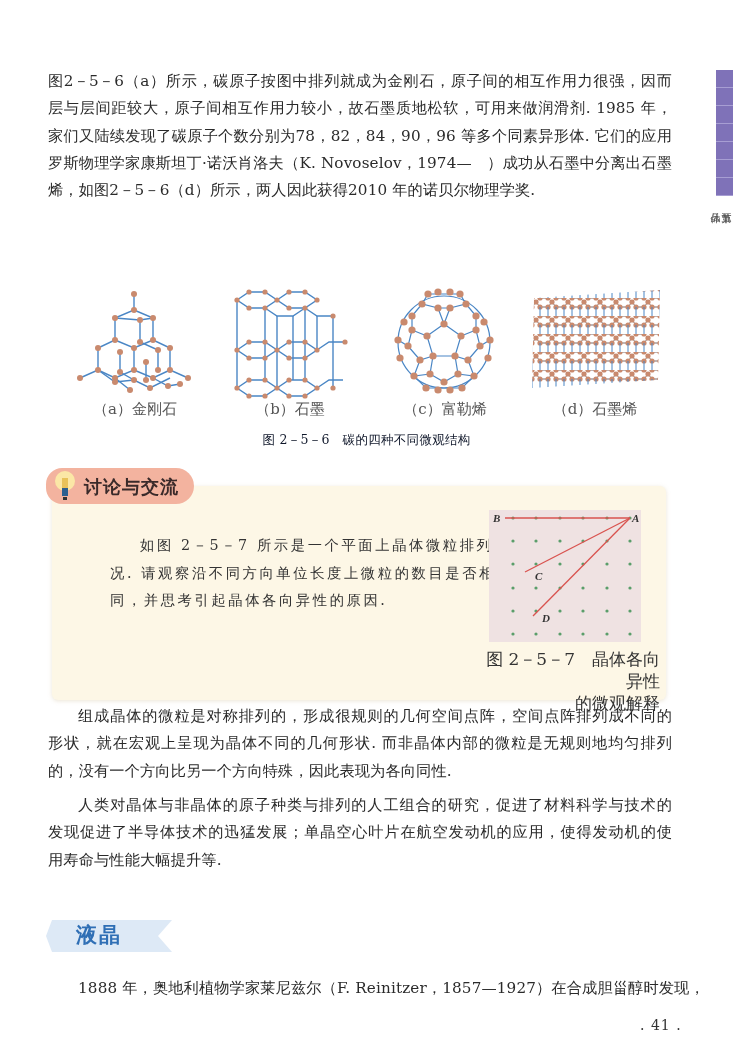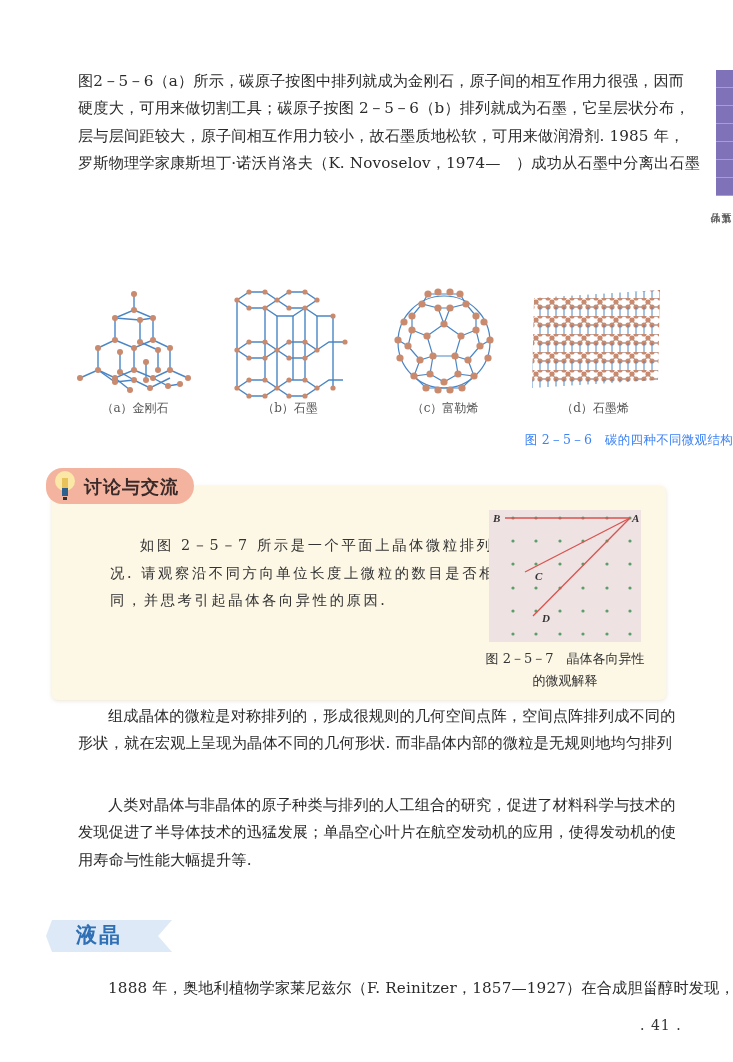--- a/index.html
+++ b/index.html
@@ -4,21 +4,21 @@
 <style>
   html, body { margin: 0; padding: 0; }
   body {
     width: 733px; height: 1062px; background: #ffffff; position: relative; overflow: hidden;
     font-family: "DejaVu Serif", "Liberation Serif", serif; color: #2a2a2a;
   }
   .para {
     position: absolute; left: 48px; width: 624px; font-size: 15.2px; line-height: 27.3px;
     text-align: justify; text-align-last: justify; letter-spacing: 0.15px;
   }
-  .para .line { display: block; white-space: nowrap; margin-left: 30px; }
+  .para .line { display: block; white-space: nowrap; }
   .para .line.last { text-align-last: left; }
   .indent { padding-left: 30px; }
 
   
   .side-tab {
     position: absolute; left: 716px; top: 70px; width: 17px; height: 126px;
     background: #7f72b8;
     background-image: repeating-linear-gradient(to bottom, #7f72b8 0 17px, #a79ed3 17px 18px);
   }
   .side-label {
@@ -28,25 +28,25 @@
   }
   .side-label span { display: block; }
   .side-label .gap { height: 10px; }
 
   
   .fig-row { position: absolute; left: 60px; top: 280px; width: 620px; height: 140px; }
   .fig-cell { position: absolute; top: 0; width: 150px; height: 140px; }
   .fig-cell svg { position: absolute; left: 0; top: 0; }
   .fig-cap {
     position: absolute; top: 120px; width: 150px; text-align: center;
-    font-size: 12px; color: #555;
+    font-size: 15px; color: #555;
   }
   .fig-title {
-    position: absolute; left: 0; width: 733px; top: 432px; text-align: right;
-    font-size: 12.5px; color: #3b82f6; letter-spacing: 0.3px;
+    position: absolute; left: 0; width: 733px; top: 432px; text-align: center;
+    font-size: 12.5px; color: #0f172a; letter-spacing: 0.3px;
   }
 
   
   .disc-box {
     position: absolute; left: 52px; top: 486px; width: 614px; height: 214px;
     background: #fdf7e6; border-radius: 6px;
     box-shadow: 0 1px 4px rgba(200,180,140,0.35);
   }
   .disc-badge {
     position: absolute; left: 46px; top: 468px; width: 148px; height: 36px;
@@ -61,22 +61,22 @@
   }
   .disc-text {
     position: absolute; left: 78px; top: 532px; width: 382px; font-size: 14.3px; line-height: 27.5px;
     letter-spacing: 2.6px; color: #333;
   }
   .disc-text .line { display: block; white-space: nowrap; margin-left: 32px; }
   .grid-fig {
     position: absolute; left: 489px; top: 510px; width: 152px; height: 132px; background: #efe2e2;
   }
   .grid-cap {
-    position: absolute; left: 470px; top: 648px; width: 190px; text-align: center;
-    font-size: 13px; line-height: 22px; color: #333;
+    position: absolute; left: 470px; top: 648px; width: 190px; text-align: right;
+    font-size: 17px; line-height: 22px; color: #333;
   }
 
   
   .sec-header {
     position: absolute; left: 46px; top: 918px; width: 126px; height: 36px;
   }
   .sec-header svg { position: absolute; left: 0; top: 0; }
   .sec-title {
     position: absolute; left: 76px; top: 921px; font-family: "DejaVu Sans", sans-serif;
     font-size: 21px; font-weight: bold; color: #2f6fb5; letter-spacing: 2px;
@@ -90,23 +90,24 @@
 
 <div class="side-tab"></div>
 <div class="side-label">
   <span>第五节</span>
   <span class="gap"></span>
   <span>晶体</span>
 </div>
 
 <div class="para" style="top:68px;">
   <span class="line">图2－5－6（a）所示，碳原子按图中排列就成为金刚石，原子间的相互作用力很强，因而</span>
-  <span class="line">硬度大，可用来做切割工具；碳原子按图 2－5－6（b）排列就成为石墨，它呈层状分布，</span>
   <span class="line">层与层间距较大，原子间相互作用力较小，故石墨质地松软，可用来做润滑剂. 1985 年，</span>
+  <span class="line">家们又陆续发现了碳原子个数分别为78，82，84，90，96 等多个同素异形体. 它们的应用</span>
   <span class="line">罗斯物理学家康斯坦丁·诺沃肖洛夫（K. Novoselov，1974—　）成功从石墨中分离出石墨</span>
+  <span class="line last">烯，如图2－5－6（d）所示，两人因此获得2010 年的诺贝尔物理学奖.</span>
 </div>
 
 <div class="fig-row">
 
   <div class="fig-cell" style="left:0;">
     <svg width="150" height="120" viewBox="0 0 150 120">
       <g stroke="#4a86c5" stroke-width="1.4" fill="none">
         <path d="M74 14 L74 30 L55 38 L55 60 L38 68 L38 90 L20 98"></path>
         <path d="M74 30 L93 38 L93 60 L110 68 L110 90 L128 98"></path>
         <path d="M55 60 L74 68 L93 60"></path>
@@ -369,20 +370,21 @@
   </svg>
 </div>
 <div class="grid-cap">
   <div>图 2－5－7　晶体各向异性</div>
   <div>的微观解释</div>
 </div>
 
 <div class="para" style="top:703px;">
   <span class="line indent">组成晶体的微粒是对称排列的，形成很规则的几何空间点阵，空间点阵排列成不同的</span>
   <span class="line">形状，就在宏观上呈现为晶体不同的几何形状. 而非晶体内部的微粒是无规则地均匀排列</span>
+  <span class="line last">的，没有一个方向比另一个方向特殊，因此表现为各向同性.</span>
 </div>
 
 <div class="para" style="top:792px;">
   <span class="line indent">人类对晶体与非晶体的原子种类与排列的人工组合的研究，促进了材料科学与技术的</span>
   <span class="line">发现促进了半导体技术的迅猛发展；单晶空心叶片在航空发动机的应用，使得发动机的使</span>
   <span class="line last">用寿命与性能大幅提升等.</span>
 </div>
 
 <div class="sec-header">
   <svg width="126" height="36" viewBox="0 0 126 36">

